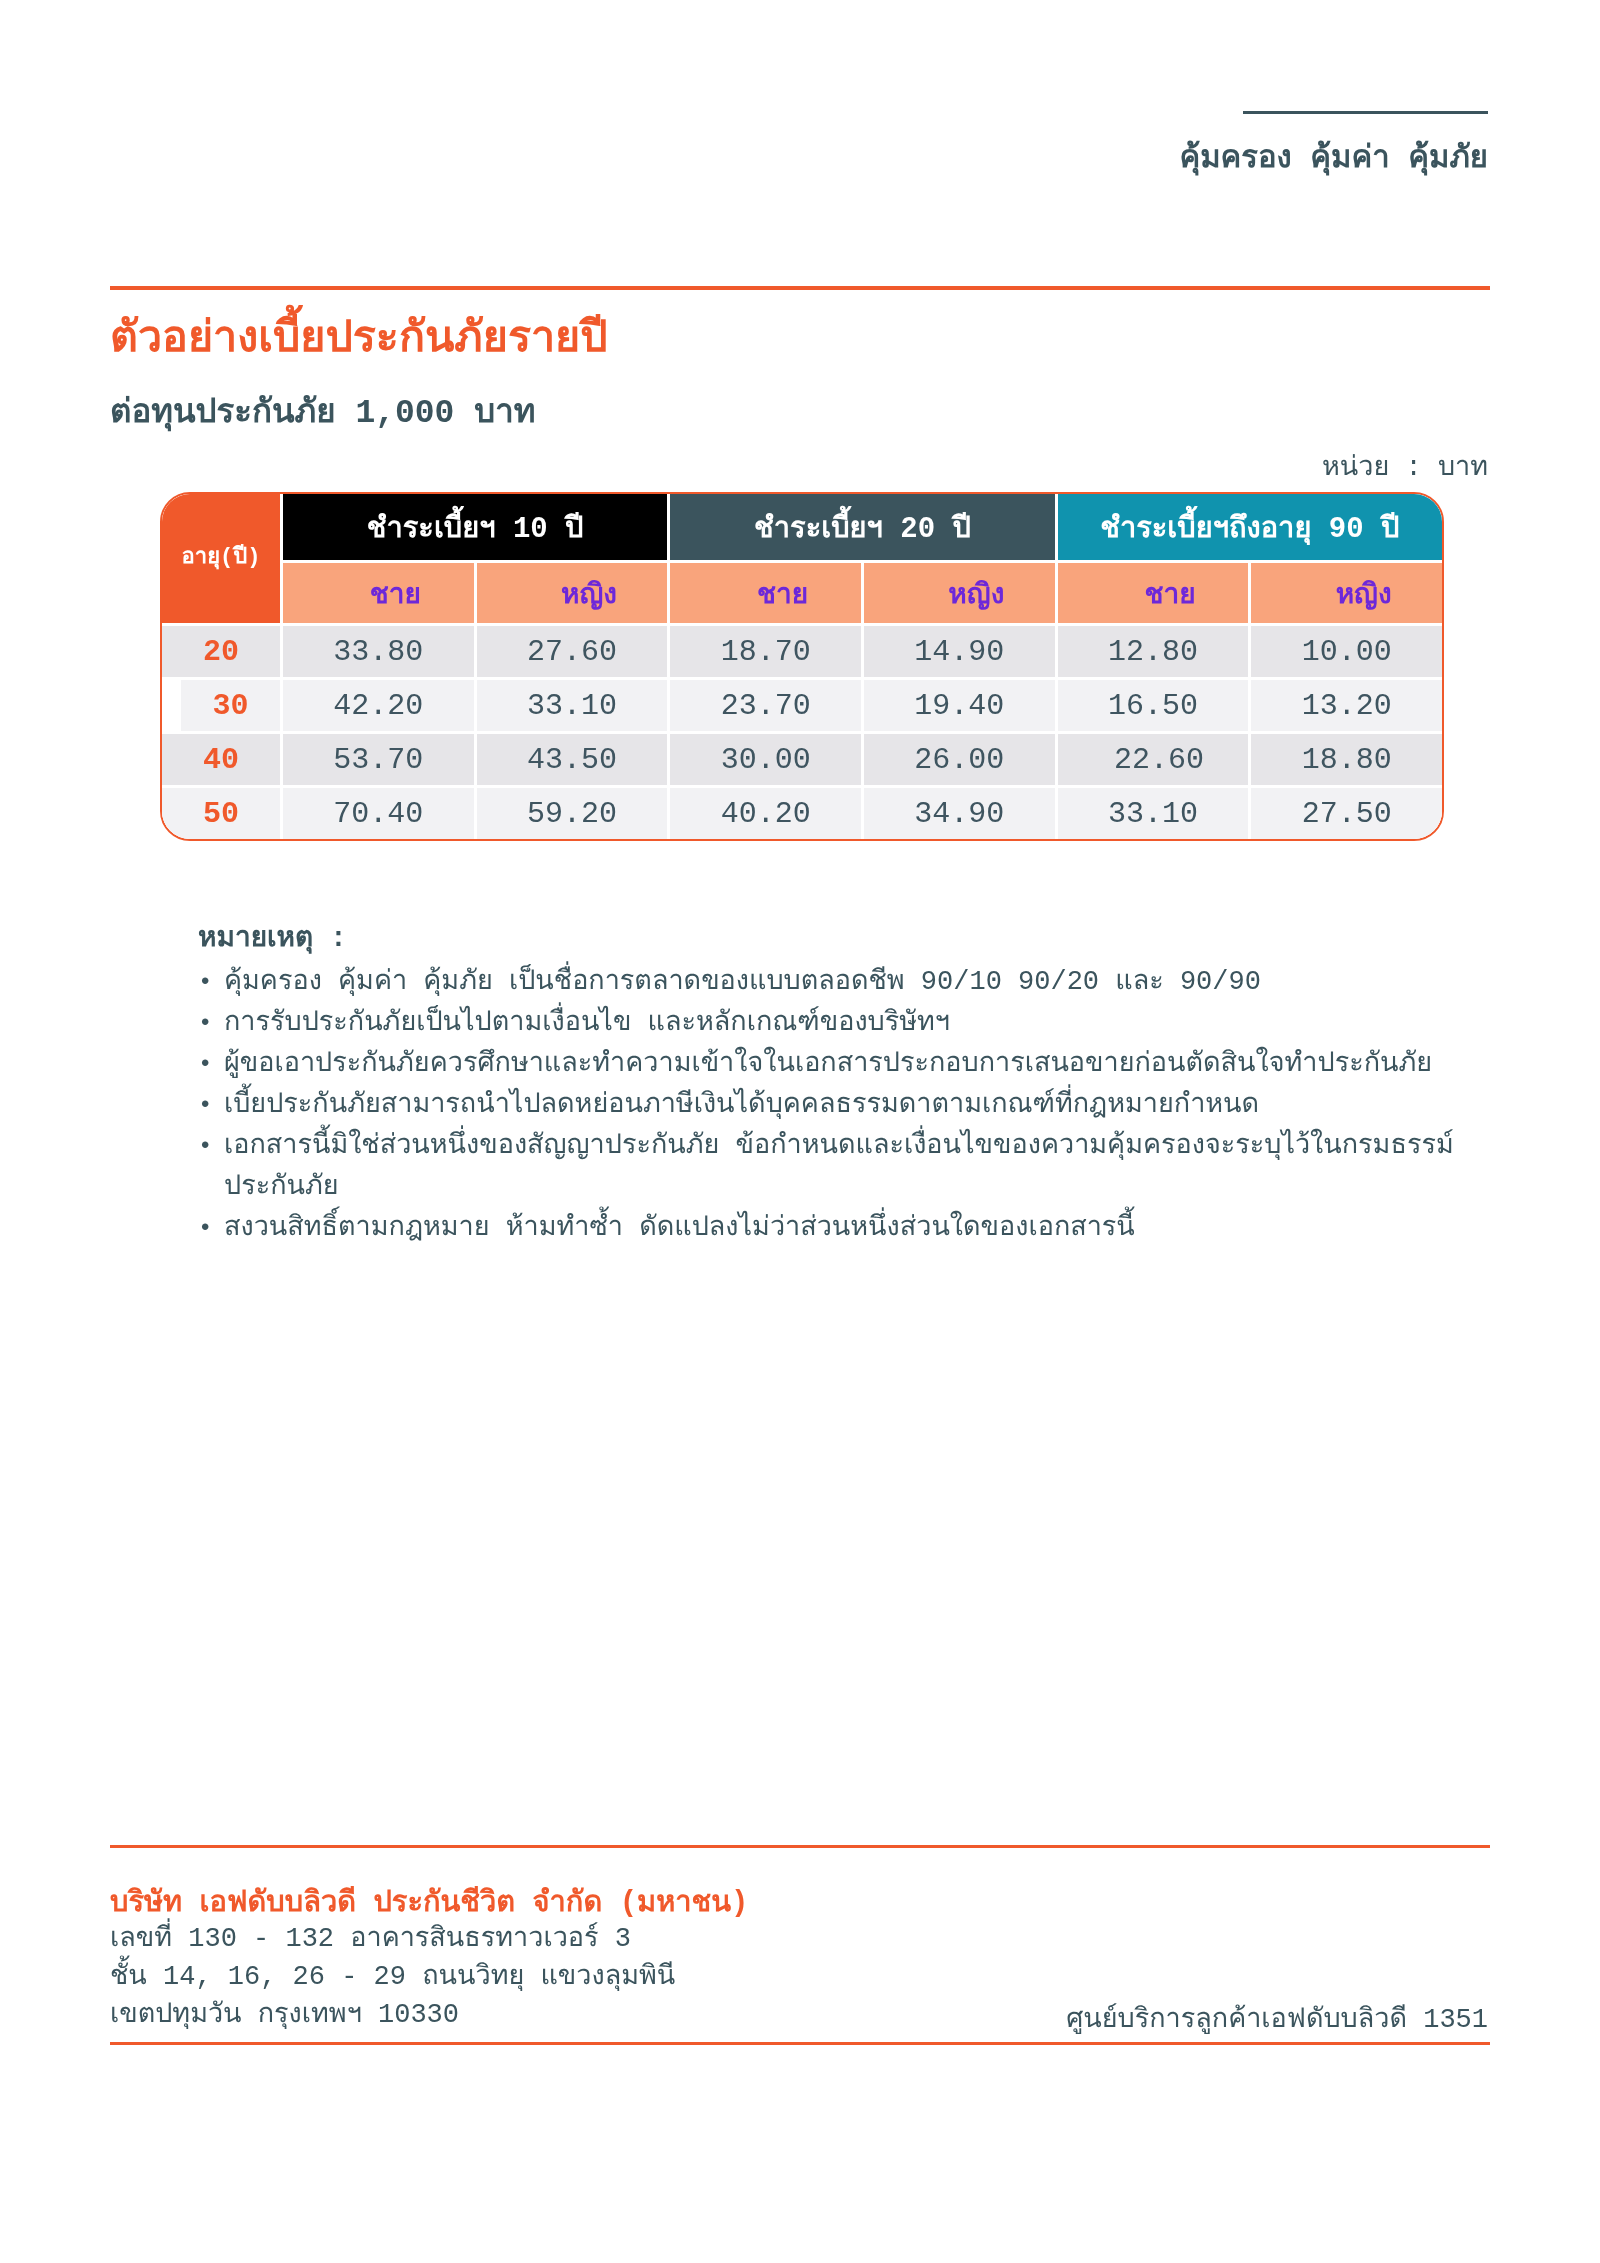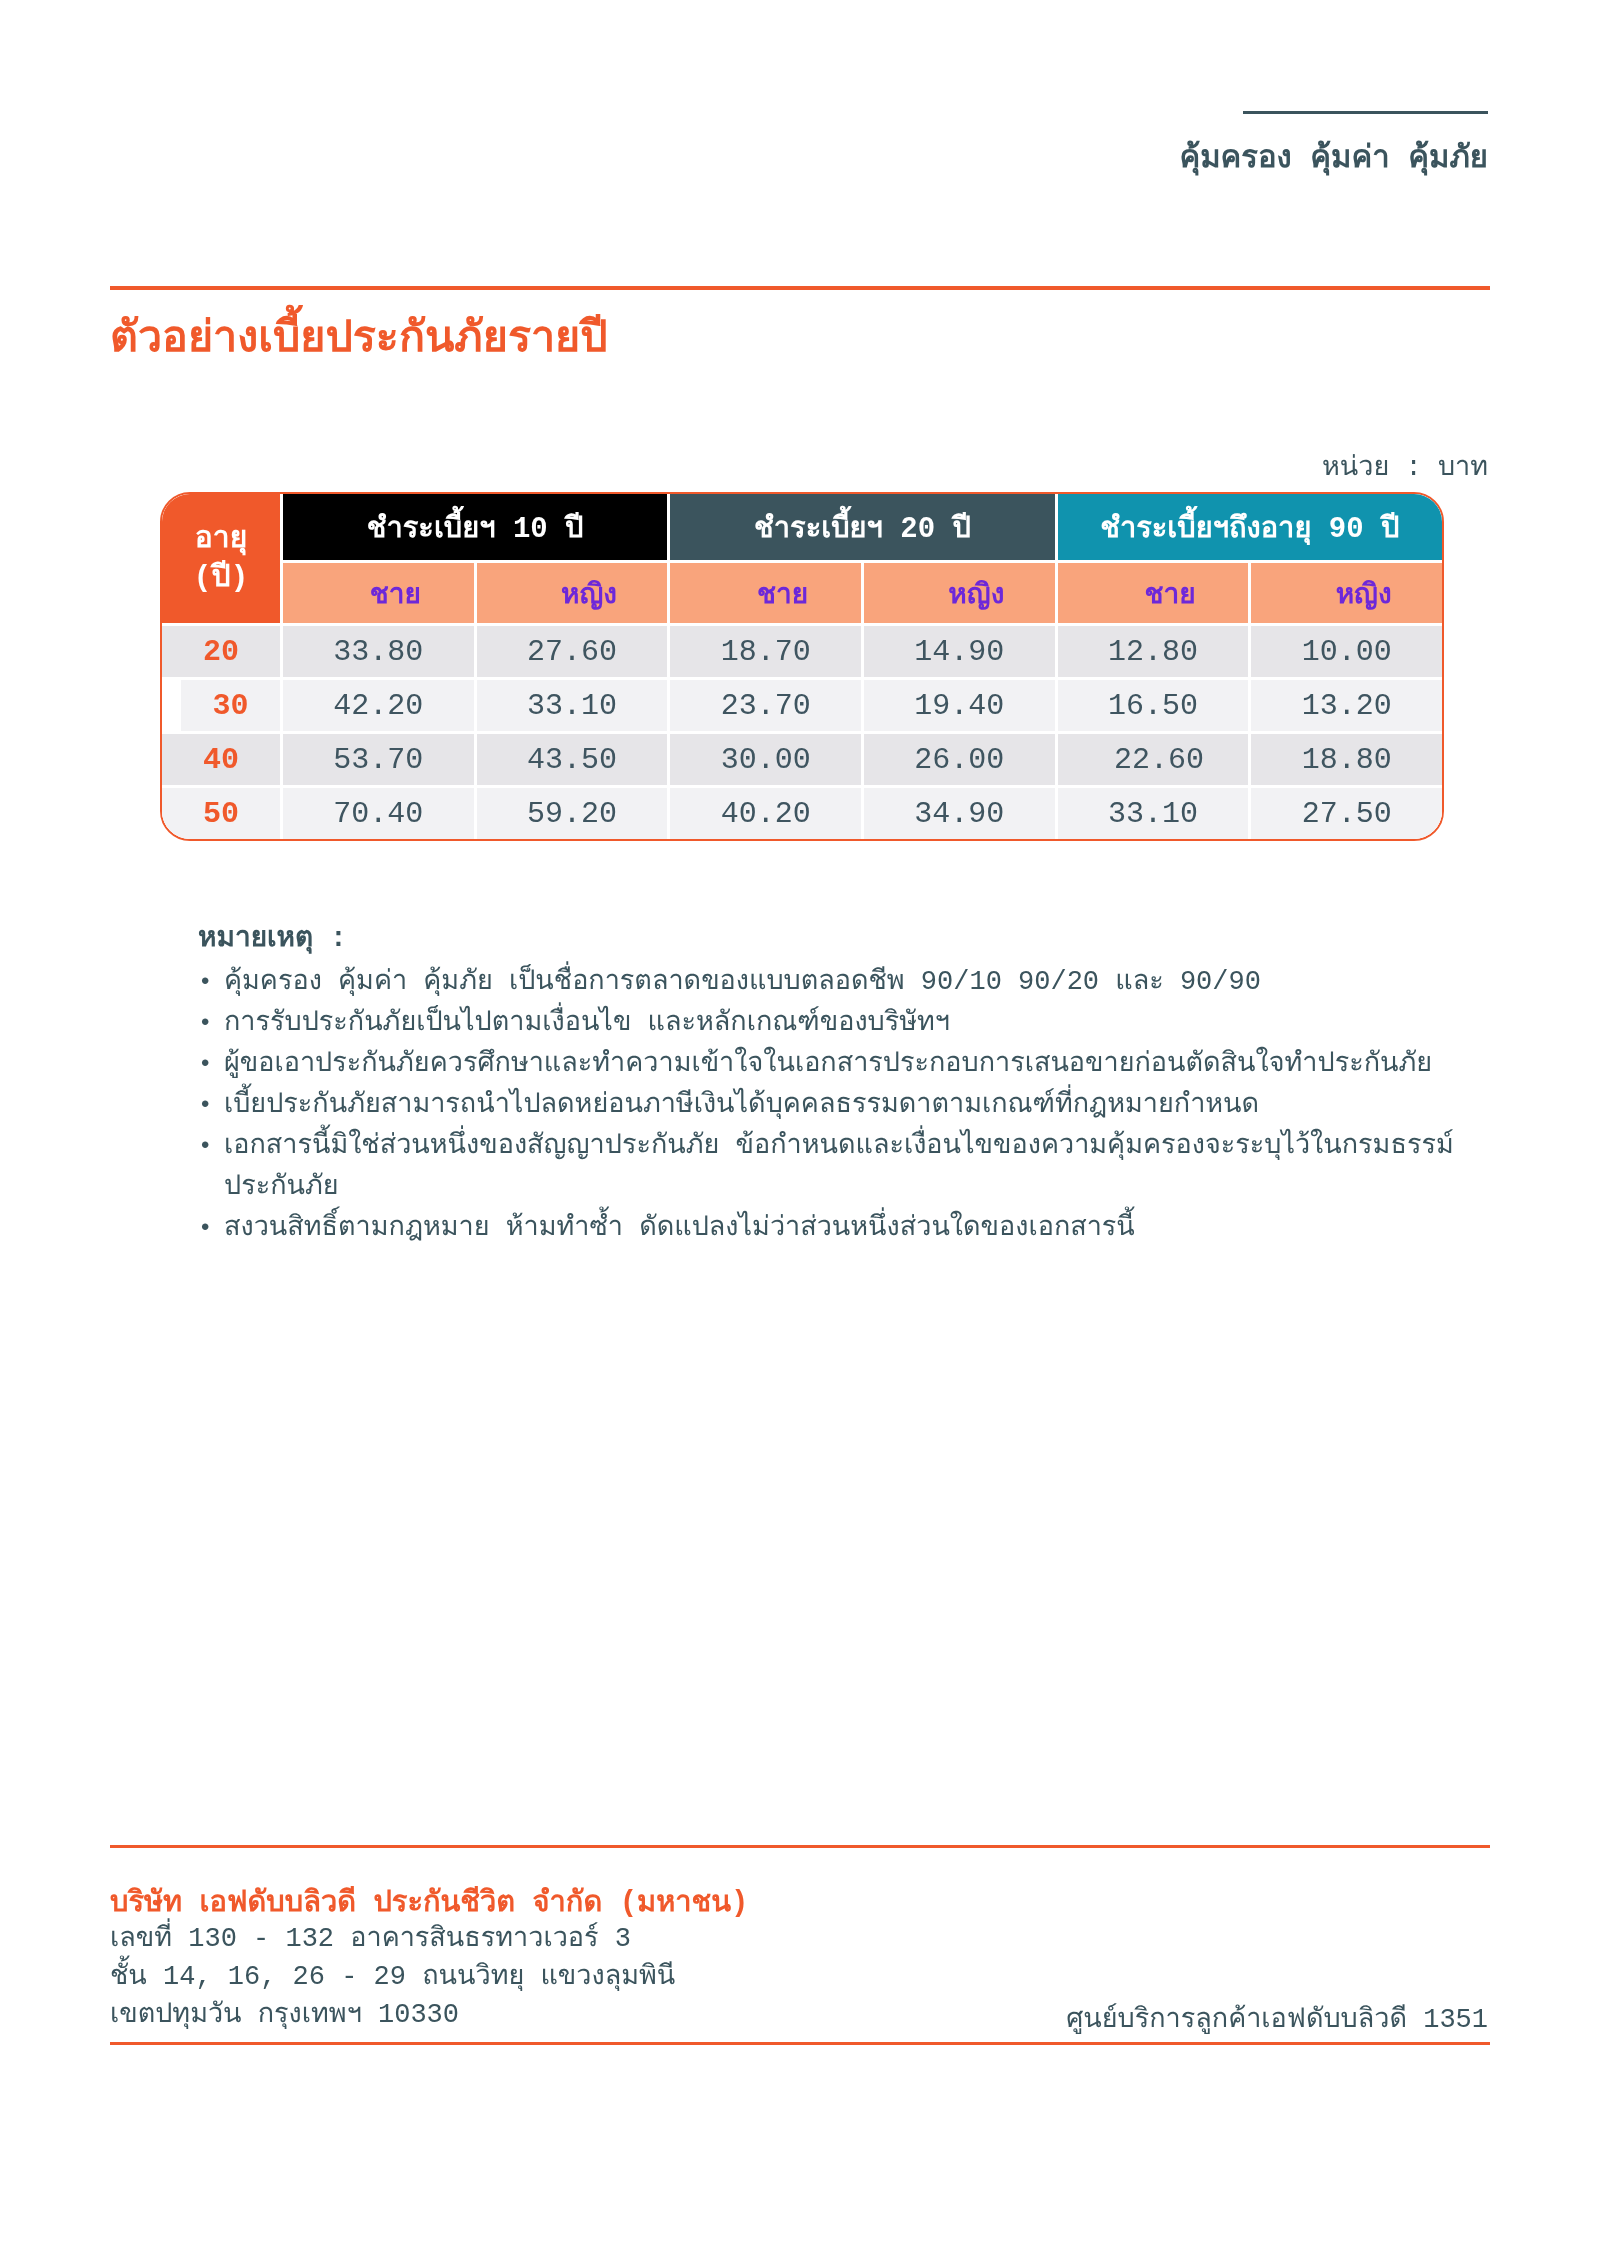--- a/index.html
+++ b/index.html
@@ -29,21 +29,21 @@
   .pgrid{
     display:grid;
     grid-template-columns:118px repeat(6,1fr);
     grid-template-rows:66px 60px repeat(4,51px);
     gap:3px;
     background:#ffffff;
   }
   .cell{display:flex;align-items:center;justify-content:center;text-align:center;}
   .age-head{
     grid-column:1;grid-row:1 / 3;background:#F0592B;color:#ffffff;
-    font-size:30px;font-weight:bold;flex-direction:column;line-height:1.3;
+    font-size:22px;font-weight:bold;flex-direction:row;line-height:1.3;
   }
   .group-head{color:#ffffff;font-size:29px;font-weight:bold;}
   .sub-head{background:#F9A47C;color:#6d28d9;font-size:28px;font-weight:bold;padding-left:34px;}
   .age-cell{font-size:30px;font-weight:bold;color:#F0592B;}
   .val-cell{font-size:30px;font-weight:500;color:#3F5560;}
   .row-a{background:#E6E5E8;}
   .row-b{background:#F2F2F4;}
   
   .notes{left:198px;top:916px;width:1300px;color:#3B545D;}
   .notes-heading{font-size:28px;font-weight:bold;line-height:46px;}
@@ -59,20 +59,21 @@
 </head>
 <body>
 
 <div class="page">
 
   <div class="abs tagline-rule"></div>
   <div class="abs tagline">คุ้มครอง คุ้มค่า คุ้มภัย</div>
 
   <div class="abs title-rule"></div>
   <div class="abs doc-title">ตัวอย่างเบี้ยประกันภัยรายปี</div>
+  <div class="abs doc-subtitle">ต่อทุนประกันภัย 1,000 บาท</div>
   <div class="abs unit-label">หน่วย : บาท</div>
 
   <div class="abs ptable">
     <div class="pgrid" id="premium-grid">
       <div class="cell age-head">
         <span>อายุ</span>
         <span>(ปี)</span>
       </div>
 
     <div class="cell group-head" style="background: #000000; grid-area: 1 / 2 / auto / span 2;">ชำระเบี้ยฯ 10 ปี</div>

